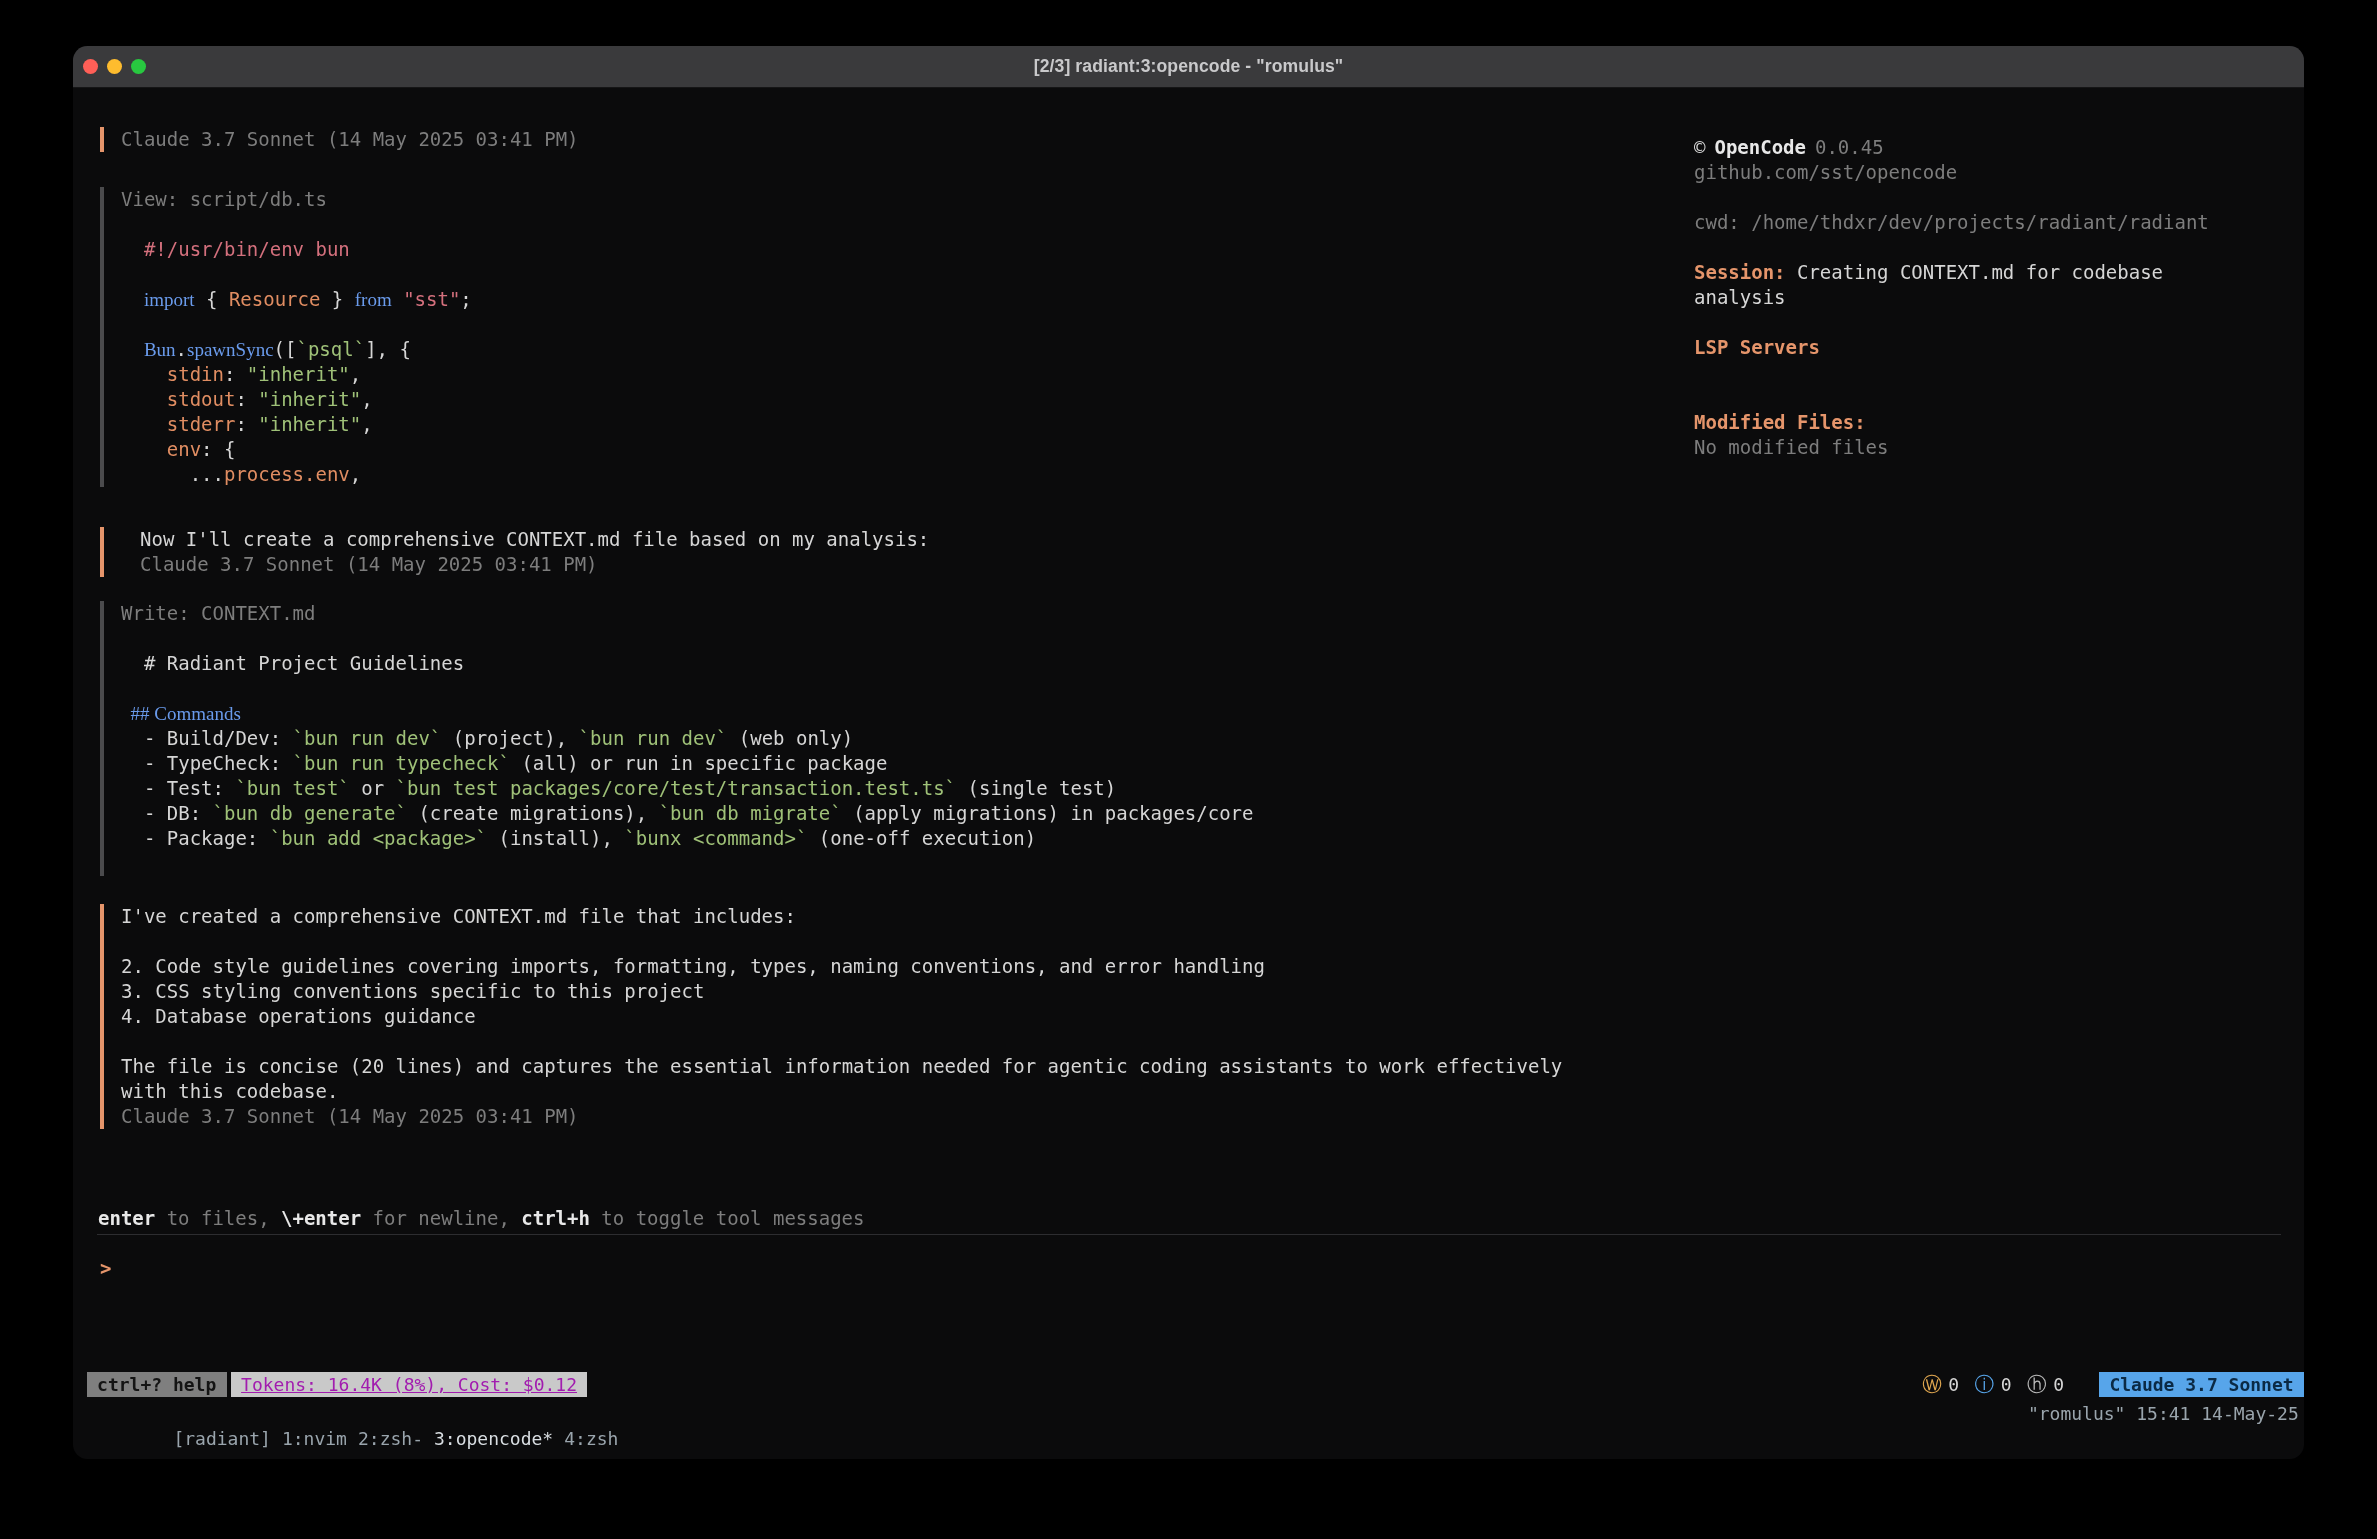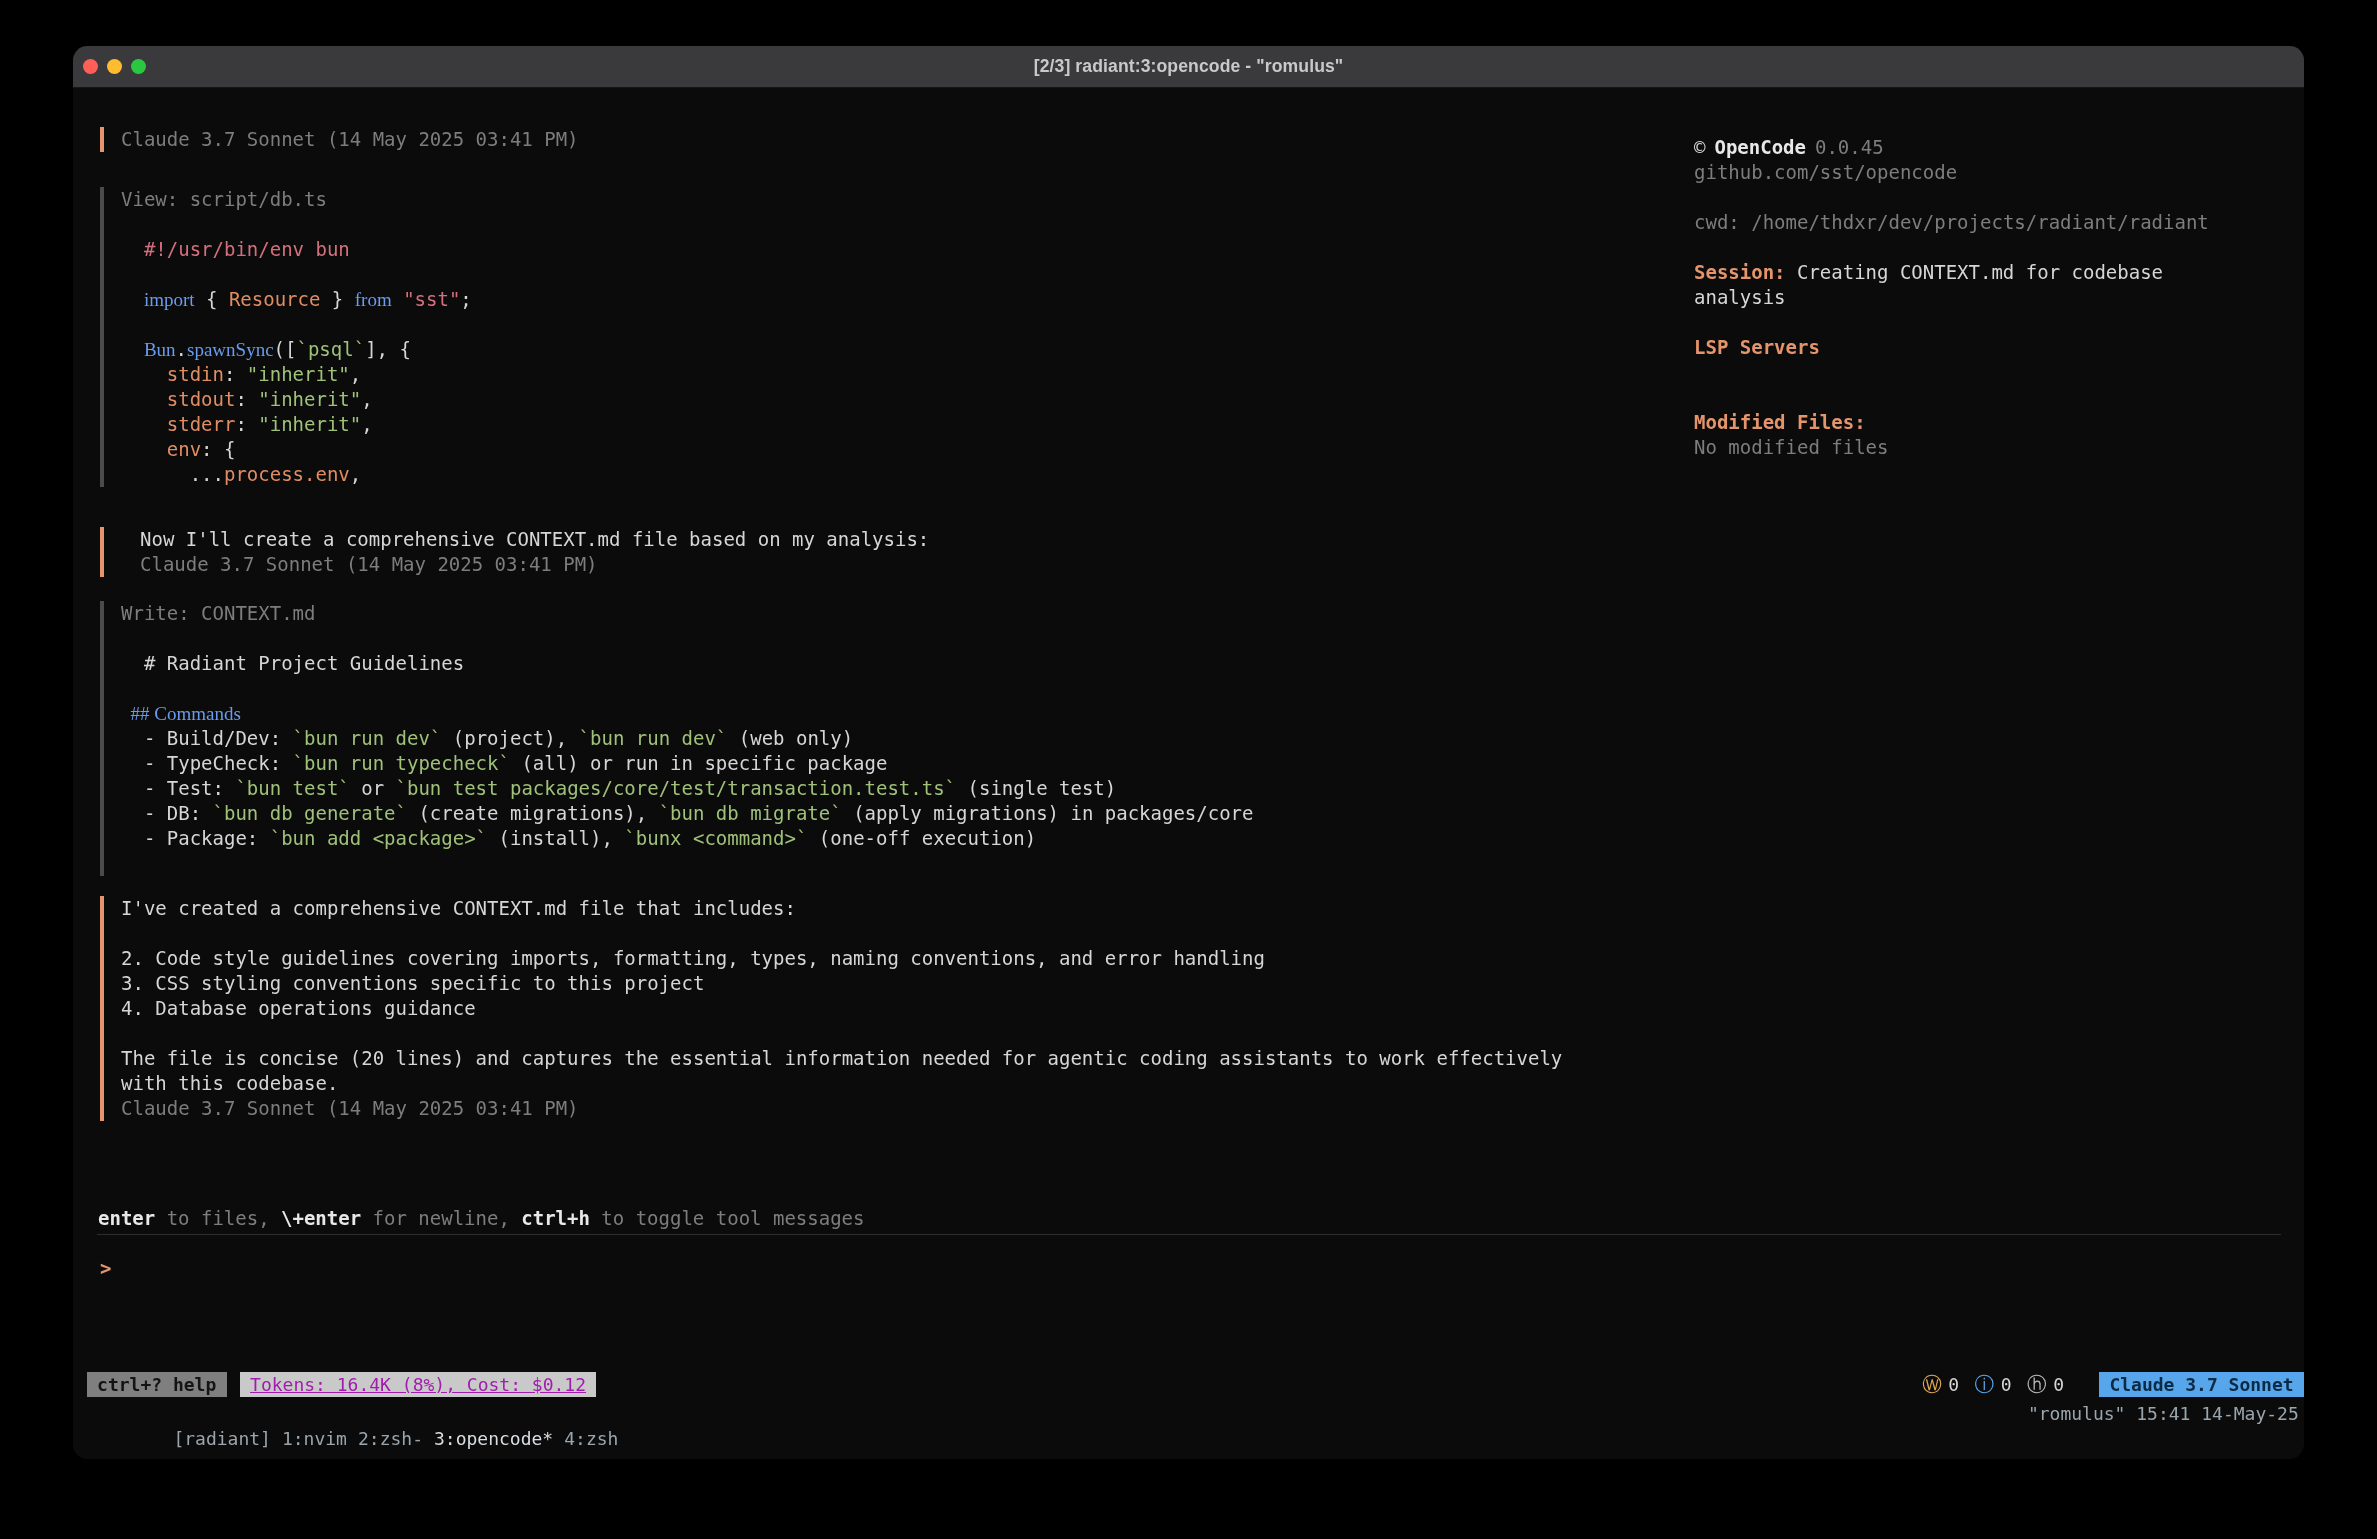--- a/index.html
+++ b/index.html
@@ -28,21 +28,21 @@
     color:#c9c9cb; letter-spacing:0.1px;
   }
   
   .terminal { position:relative; height:1370px; font-size:19px; line-height:25px; color:var(--white,#d6d6d6); }
   .main { position:absolute; left:0; top:39px; width:1605px; }
   .line { white-space:pre; height:25px; }
   .para { white-space:normal; max-width:1468px; }
   .block { margin-left:27px; border-left:4.6px solid #4b4b4d; padding-left:17px; }
   .accent-bar { border-left-color:var(--accent,#e5956b); }
   .mt-view { margin-top:35px; } .mt-msg2 { margin-top:40px;padding-left:36px; }
-  .mt-write { margin-top:23.5px; } .mt-msg3 { margin-top:20px; }
+  .mt-write { margin-top:23.5px; } .mt-msg3 { margin-top:28px; }
   .timestamp { color:var(--gray,#7d7d7d); }
   
   .seg-w { color:var(--white,#d6d6d6); }
   .seg-g { color:var(--gray,#7d7d7d); }
   .seg-b { color:var(--blue,#6a9bec);font-family:Liberation Serif, serif; }
   .seg-r { color:var(--red,#d4707d); }
   .seg-gr { color:var(--green,#9fc178); }
   .seg-s { color:var(--salmon,#e08d62); }
   .seg-wb { color:#e8e8e8; font-weight:bold; }
   
@@ -54,21 +54,21 @@
   .sb-label { color:var(--accent,#e5956b); font-weight:bold; }
   .mt1 { margin-top:25px; } .mt2 { margin-top:50px; }
   
   .help { position:absolute; left:25px; top:1118px; white-space:pre; }
   .input-rule { position:absolute; left:23.5px; right:23.5px; top:1146px; border-top:1.3px solid #2d2d30; }
   .prompt-row { position:absolute; left:27px; top:1168px; right:23.5px; height:39px; }
   .prompt-marker { color:var(--accent,#e5956b); font-weight:bold; }
   
   .statusbar { position:absolute; left:13.7px; right:0; top:1284px; height:25px; display:flex; align-items:stretch; font-size:18px; }
   .chip { display:flex; align-items:center; padding:0 10.4px; line-height:25px; white-space:pre; }
-  .chip-help { background:var(--chiphelp,#7f7f7f); color:#141414; font-weight:bold; margin-right:13px; }
+  .chip-help { background:var(--chiphelp,#7f7f7f); color:#141414; font-weight:bold; margin-right:4px; }
   .chip-tokens { background:var(--chiptokens,#c9c9c9); color:#a21caf;text-decoration:underline; }
   .sb-spacer { flex:1; }
   .diags { display:flex; align-items:center; margin-right:26px; gap:6.5px; }
   .diag-icon { font-size:19.6px; }
   .di-warn { color:var(--warn,#dfa64f); } .di-info { color:var(--info,#57a5ea); } .di-hint { color:var(--hint,#b9b9b9); }
   .diag-count { color:#d6d6d6; margin-right:9px; }
   .chip-model { background:var(--chipmodel,#57a5ea); color:#0b2a45; font-weight:bold; }
   
   .tmux { position:absolute; left:13.7px; right:5.2px; top:1313px; display:flex; justify-content:space-between; font-size:18px; color:var(--tmuxtext,#9aa5ad); white-space:pre; }
   .tmux-left span { margin-right:11px; }

